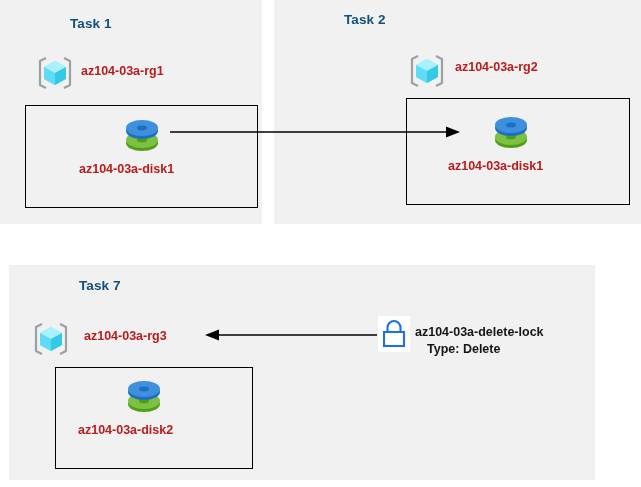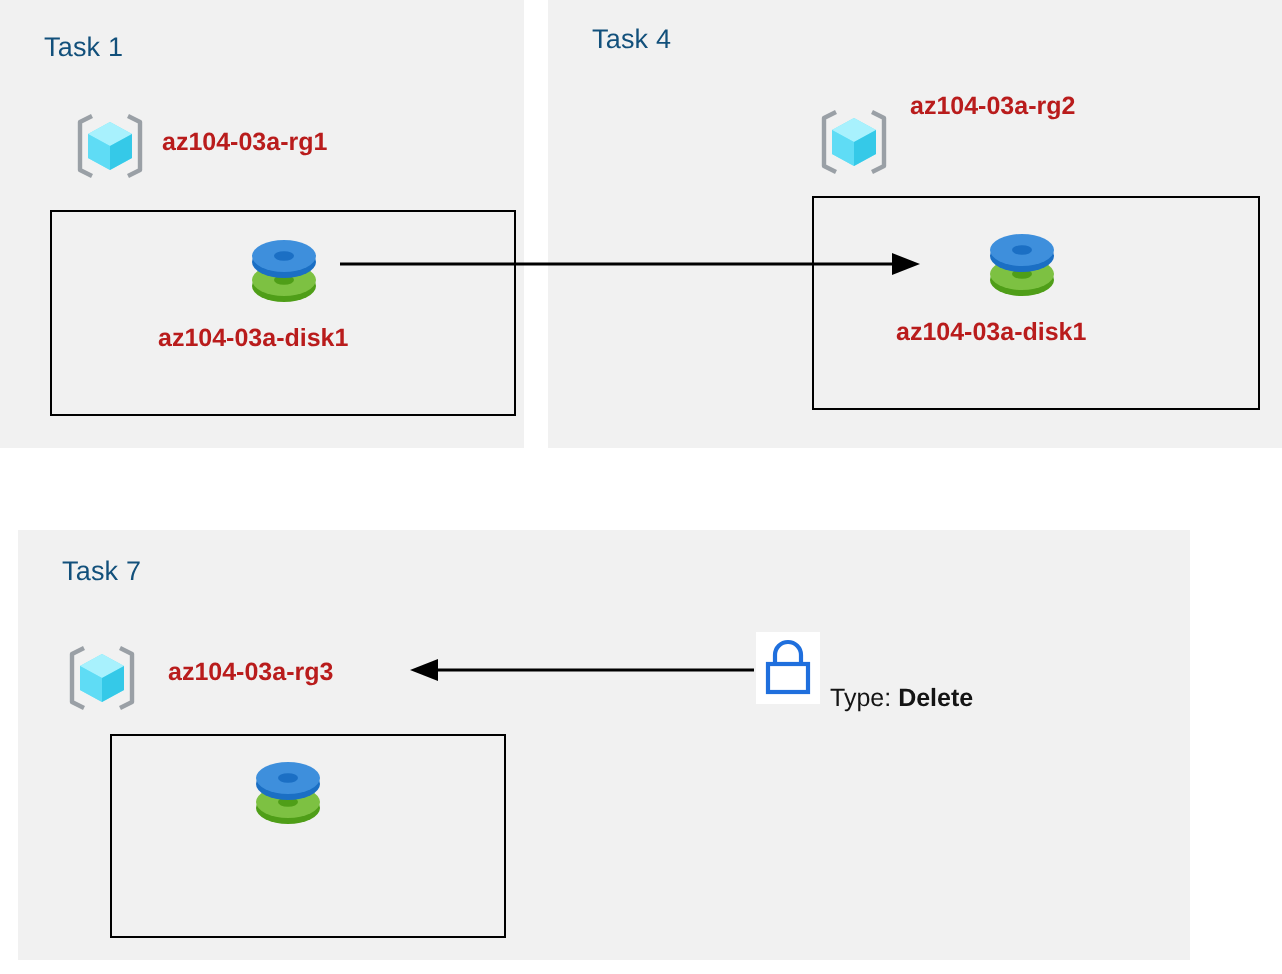--- a/index.html
+++ b/index.html
@@ -24,24 +24,25 @@
     position: absolute;
     background: #f1f1f1;
   }
   #panel-task1 { left: 0px;   top: 0px;   width: 262px; height: 224px; }
   #panel-task2 { left: 274px; top: 0px;   width: 367px; height: 224px; }
   #panel-task3 { left: 9px;   top: 265px; width: 586px; height: 215px; }
 
   .panel-title {
     position: absolute;
     color: #12507b;
-    font-weight: normal;
+    font-weight: bold;
     font-size: 13.5px;
     letter-spacing: 0.1px;
     white-space: nowrap;
+    margin-left: 48px;
   }
   #title-task1 { left: 22px;  top: 16px; }
   #title-task2 { left: 296px; top: 12px; }
   #title-task3 { left: 31px;  top: 278px; }
 
   .inner-box {
     position: absolute;
     border: 1.3px solid #000000;
     background: transparent;
     box-sizing: border-box;
@@ -66,21 +67,21 @@
   #lock-icon { position: absolute; left: 378px; top: 316px; }
 
   .node-label {
     position: absolute;
     font-weight: bold;
     font-size: 12.5px;
     color: #b91c1c;
     white-space: nowrap;
   }
   #label-rg1   { left: 81px;  top: 64px; }
-  #label-rg2   { left: 455px; top: 46px; }
+  #label-rg2   { left: 455px; top: 60px; }
   #label-rg3   { left: 84px;  top: 329px; text-align: right; }
   #label-disk1 { left: 79px;  top: 162px; }
   #label-disk2 { left: 448px; top: 159px; }
   #label-disk3 { left: 78px;  top: 423px; }
 
   #label-move {
     position: absolute;
     left: 281px;
     top: 119px;
     font-weight: bold;
@@ -99,21 +100,21 @@
     white-space: nowrap;
   }
   #lock-type-row {
     position: absolute;
     left: 415px;
     top: 342px;
     font-size: 12.5px;
     color: #141414;
     white-space: nowrap;
   }
-  #lock-type-row .tkey { font-weight: normal; }
+  #lock-type-row .tkey { font-weight: bold; margin-left: 12px; }
   #lock-type-row .tval { font-weight: bold; }
 
   .arrow-svg { position: absolute; overflow: visible; }
   #arrow-move { left: 170px; top: 122px; }
   #arrow-lock { left: 205px; top: 327px; }
 </style>
 </head>
 <body>
 
 <div class="canvas">
@@ -141,21 +142,21 @@
       <ellipse cx="22" cy="27" rx="16" ry="8" fill="#7dc142"></ellipse>
       <ellipse cx="22" cy="27" rx="5" ry="2.4" fill="#4f9e18"></ellipse>
       <ellipse cx="22" cy="18" rx="16" ry="8" fill="#1b6fc4"></ellipse>
       <ellipse cx="22" cy="15" rx="16" ry="8" fill="#3e8fdc"></ellipse>
       <ellipse cx="22" cy="15" rx="5" ry="2.4" fill="#1b6fc4"></ellipse>
     </svg>
   </div>
   <div class="node-label" id="label-disk1">az104-03a-disk1</div>
 
   <div class="panel" id="panel-task2"></div>
-  <div class="panel-title" id="title-task2">Task 4</div>
+  <div class="panel-title" id="title-task2">Task 2</div>
 
   <div class="rg-icon" id="rgicon-2">
     <svg width="38" height="38" viewBox="0 0 38 38">
       <path d="M10 4 L4 7 L4 31 L10 34" fill="none" stroke="#9aa0a6" stroke-width="2.2" stroke-linejoin="round"></path>
       <path d="M28 4 L34 7 L34 31 L28 34" fill="none" stroke="#9aa0a6" stroke-width="2.2" stroke-linejoin="round"></path>
       <polygon points="19,7 30,13 30,25 19,31 8,25 8,13" fill="#7ae8fb"></polygon>
       <polygon points="19,7 30,13 19,19 8,13" fill="#a8f1fd"></polygon>
       <polygon points="19,19 30,13 30,25 19,31" fill="#35c9e8"></polygon>
       <polygon points="19,19 8,13 8,25 19,31" fill="#5fdcf5"></polygon>
     </svg>
@@ -201,32 +202,34 @@
   <div class="disk-icon" id="disk-3">
     <svg width="44" height="44" viewBox="0 0 44 44">
       <ellipse cx="22" cy="30" rx="16" ry="8" fill="#4f9e18"></ellipse>
       <ellipse cx="22" cy="27" rx="16" ry="8" fill="#7dc142"></ellipse>
       <ellipse cx="22" cy="27" rx="5" ry="2.4" fill="#4f9e18"></ellipse>
       <ellipse cx="22" cy="18" rx="16" ry="8" fill="#1b6fc4"></ellipse>
       <ellipse cx="22" cy="15" rx="16" ry="8" fill="#3e8fdc"></ellipse>
       <ellipse cx="22" cy="15" rx="5" ry="2.4" fill="#1b6fc4"></ellipse>
     </svg>
   </div>
+  <div class="node-label" id="label-disk3">az104-03a-disk2</div>
 
   <svg class="arrow-svg" id="arrow-lock" width="172" height="16">
     <line x1="14" y1="8" x2="172" y2="8" stroke="#000000" stroke-width="1.4"></line>
     <polygon points="14,2.5 0,8 14,13.5" fill="#000000"></polygon>
   </svg>
 
   <div id="lock-icon">
     <svg width="32" height="36" viewBox="0 0 32 36">
       <rect x="0" y="0" width="32" height="36" fill="#ffffff"></rect>
       <path d="M9.5 16 L9.5 11.5 A6.5 6.5 0 0 1 22.5 11.5 L22.5 16" fill="none" stroke="#1f6fdd" stroke-width="2.1"></path>
       <rect x="6" y="16" width="20" height="14" fill="#ffffff" stroke="#1f6fdd" stroke-width="2.1"></rect>
     </svg>
   </div>
 
+  <div id="lock-name">az104-03a-delete-lock</div>
   <div id="lock-type-row">
     <span class="tkey">Type:</span>
     <span class="tval">Delete</span>
   </div>
 
 </div>
 
 </body></html>

